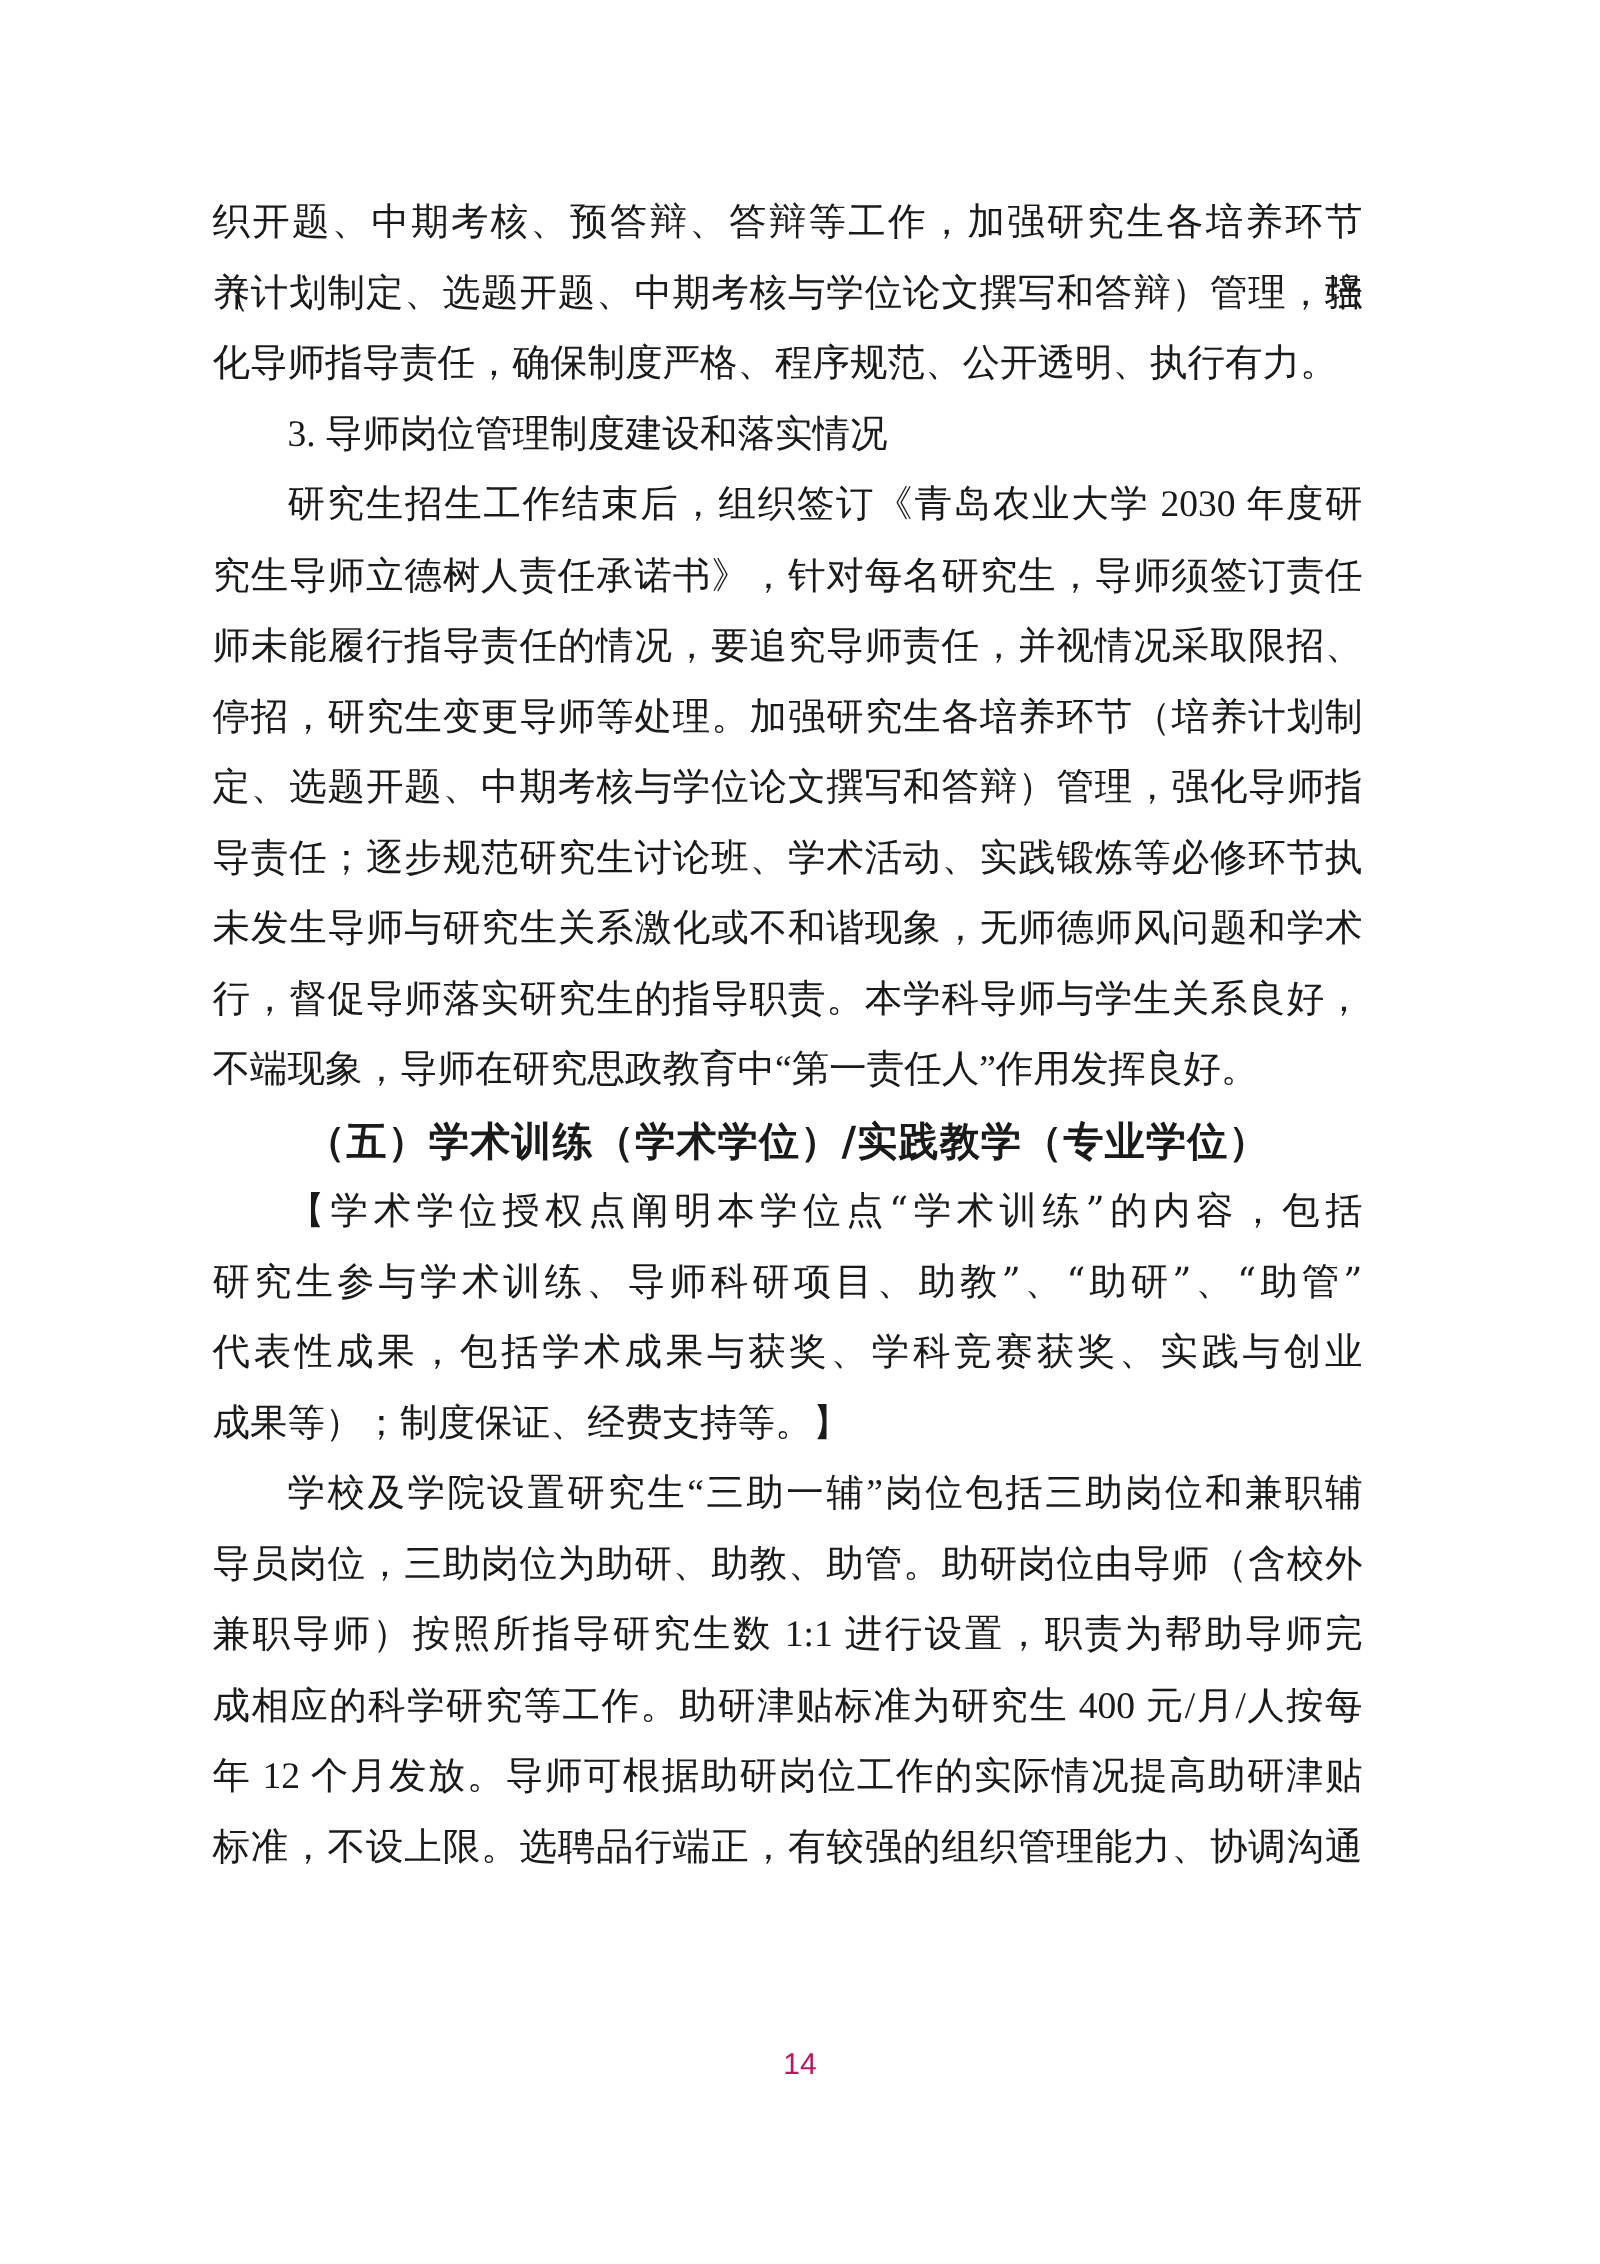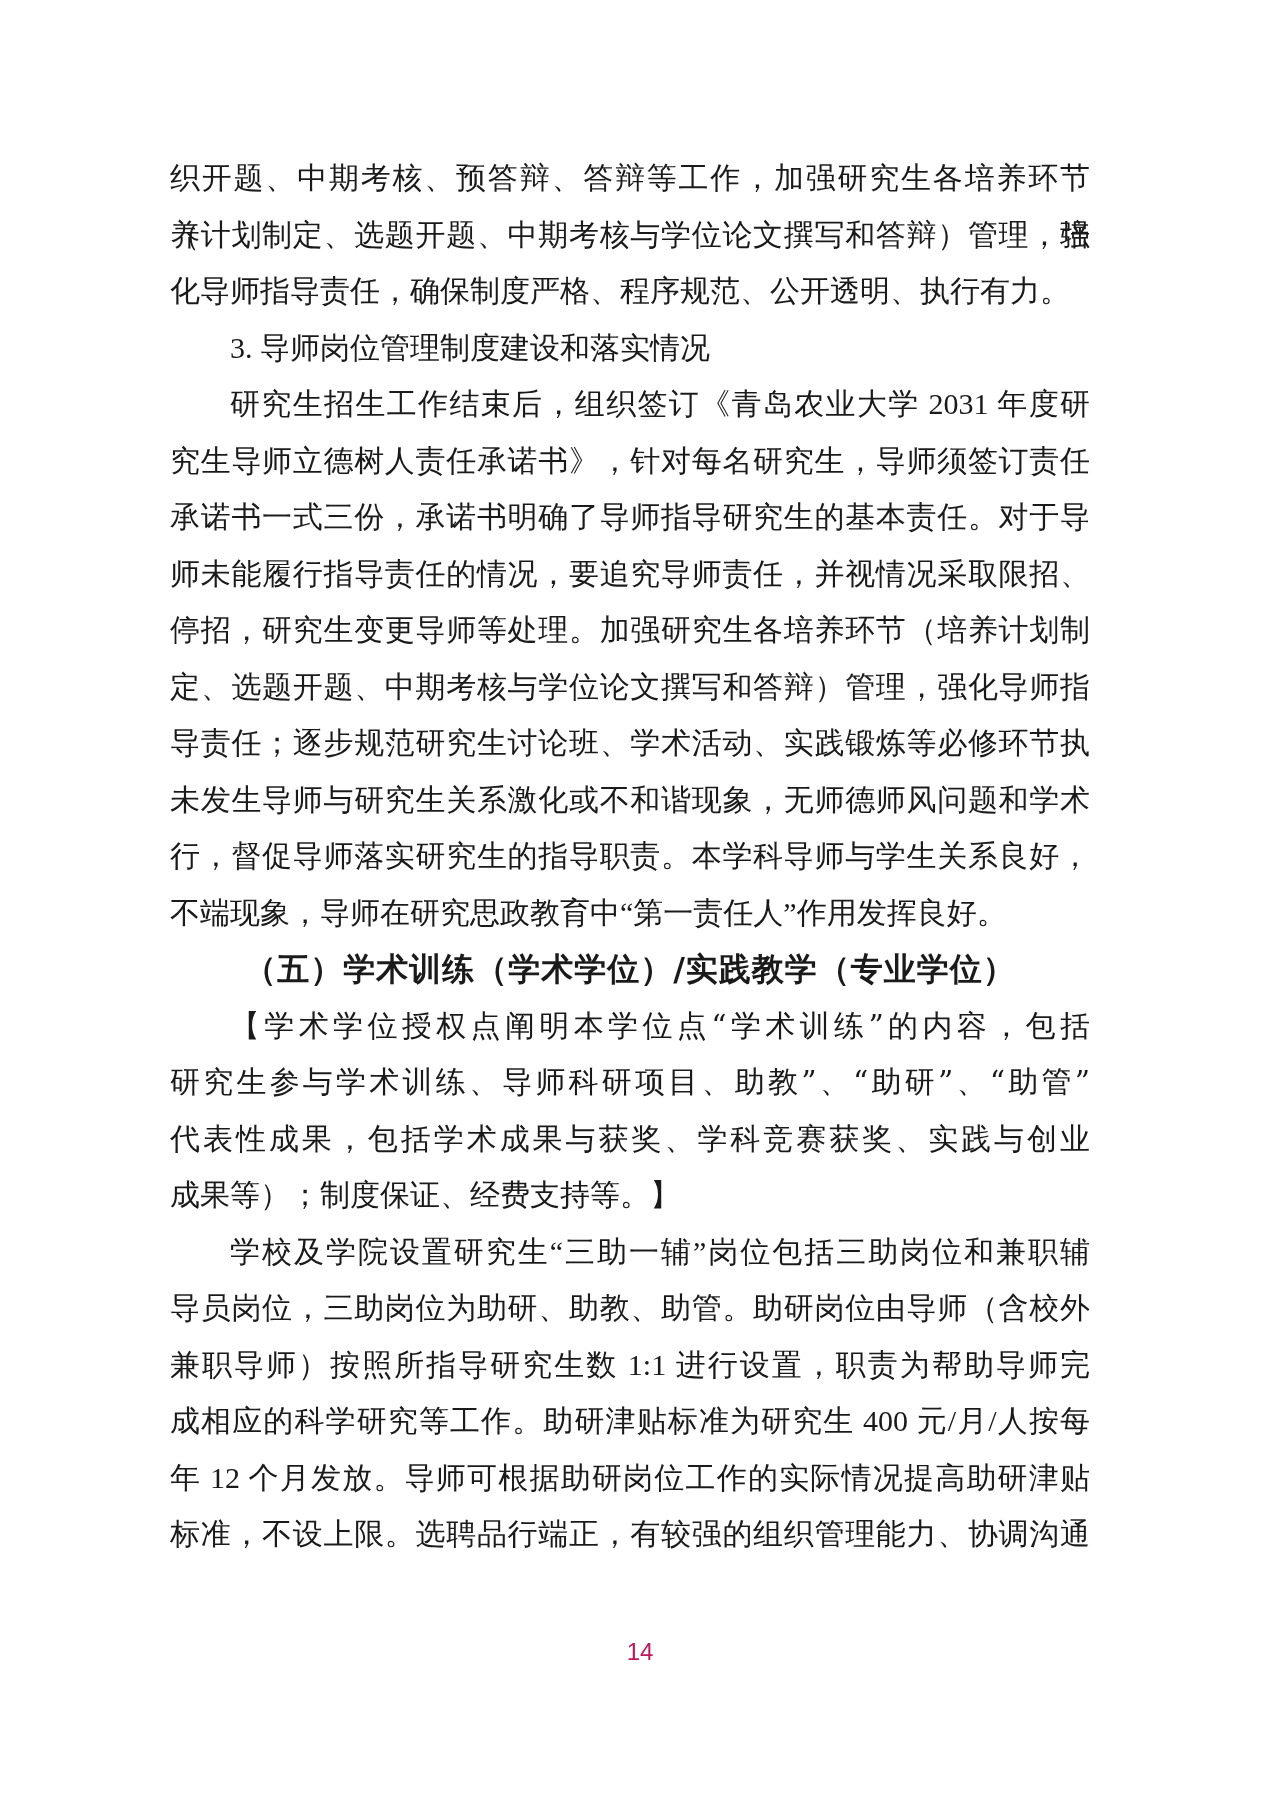--- a/index.html
+++ b/index.html
@@ -61,23 +61,22 @@
 </style>
 </head>
 <body>
 
 <div class="page">
   <div class="content" id="doc-lines">
       <div class="line j">织开题、中期考核、预答辩、答辩等工作，加强研究生各培养环节（培</div>
       <div class="line j">养计划制定、选题开题、中期考核与学位论文撰写和答辩）管理，强</div>
       <div class="line l">化导师指导责任，确保制度严格、程序规范、公开透明、执行有力。</div>
       <div class="line l ind">3. 导师岗位管理制度建设和落实情况</div>
-      <div class="line j ind">研究生招生工作结束后，组织签订《青岛农业大学 2031 年度研</div>
+      <div class="line j ind">研究生招生工作结束后，组织签订《青岛农业大学 2030 年度研</div>
       <div class="line j">究生导师立德树人责任承诺书》，针对每名研究生，导师须签订责任</div>
-      <div class="line j">承诺书一式三份，承诺书明确了导师指导研究生的基本责任。对于导</div>
       <div class="line j">师未能履行指导责任的情况，要追究导师责任，并视情况采取限招、</div>
       <div class="line j">停招，研究生变更导师等处理。加强研究生各培养环节（培养计划制</div>
       <div class="line j">定、选题开题、中期考核与学位论文撰写和答辩）管理，强化导师指</div>
       <div class="line j">导责任；逐步规范研究生讨论班、学术活动、实践锻炼等必修环节执</div>
       <div class="line j">未发生导师与研究生关系激化或不和谐现象，无师德师风问题和学术</div>
       <div class="line j">行，督促导师落实研究生的指导职责。本学科导师与学生关系良好，</div>
       <div class="line l">不端现象，导师在研究思政教育中“第一责任人”作用发挥良好。</div>
       <div class="line heading">（五）学术训练（学术学位）/实践教学（专业学位）</div>
       <div class="line j ind kaiti">【学术学位授权点阐明本学位点“学术训练”的内容，包括</div>
       <div class="line j kaiti">研究生参与学术训练、导师科研项目、助教”、“助研”、“助管”</div>

